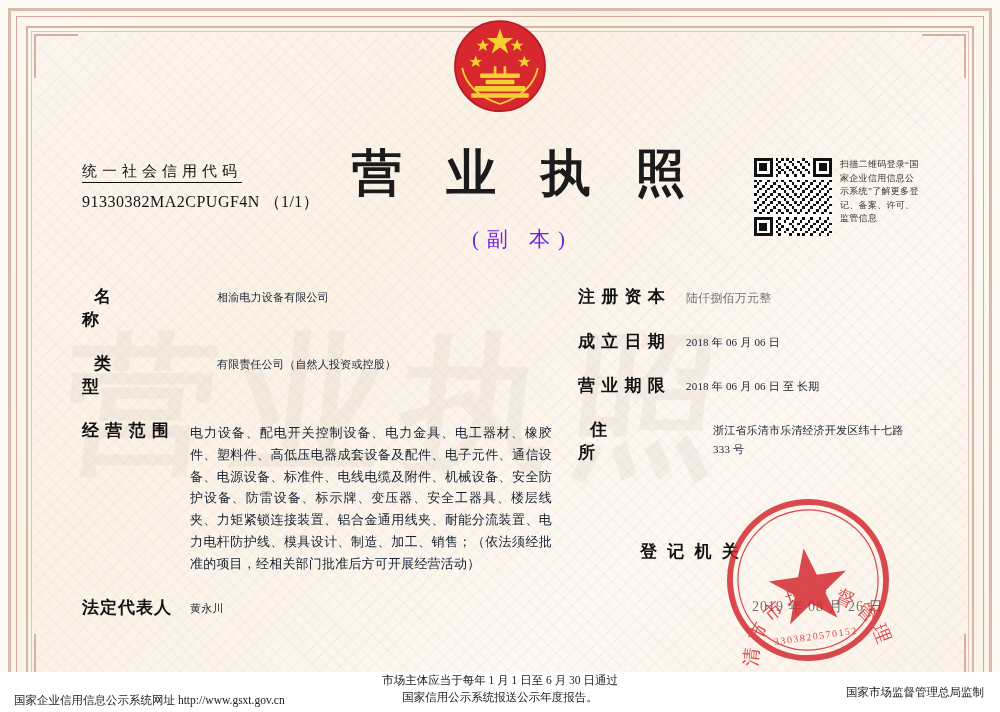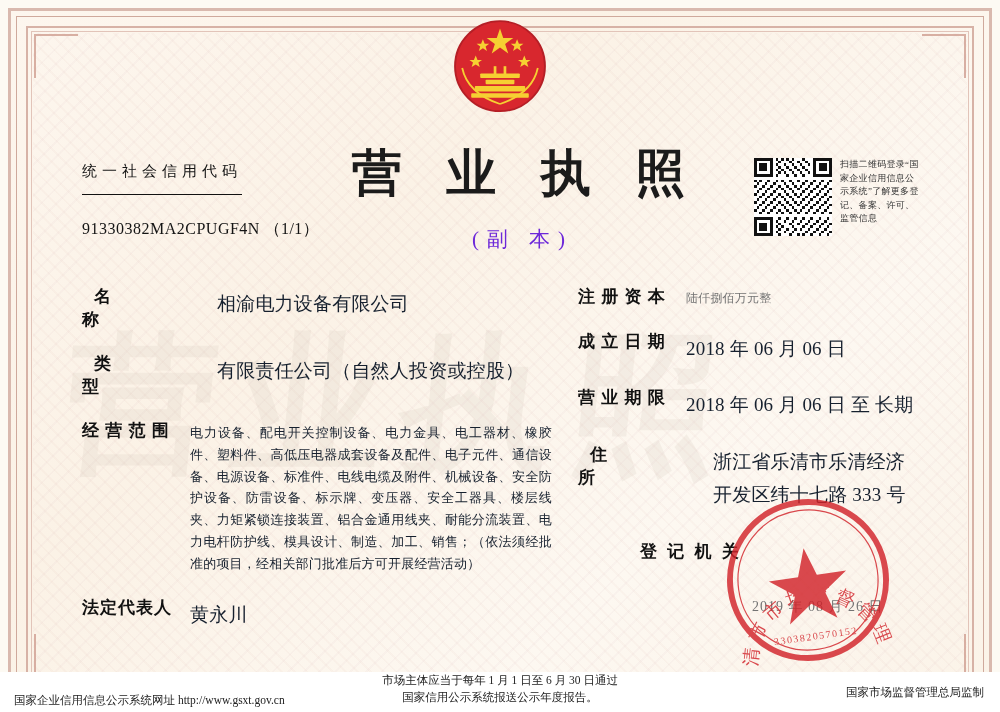--- a/index.html
+++ b/index.html
@@ -117,25 +117,25 @@
     position: absolute;
     left: 82px;
     top: 162px;
     color: #141414;
   }
   .code-label {
     font-family: "Liberation Serif", serif;
     font-size: 15px;
     letter-spacing: 5px;
     border-bottom: 1px solid #111;
-    padding-bottom: 13px;
+    padding-bottom: 1px;
     display: inline-block;
   }
   .code-value {
-    margin-top: 24px;
+    margin-top: 9px;
     font-family: "Liberation Serif", serif;
     font-size: 16px;
     letter-spacing: .5px;
   }
 
   
   .qr-wrap {
     position: absolute;
     right: 168px;
     top: 158px;
@@ -178,21 +178,21 @@
     font-size: 17px;
     font-weight: bold;
     color: #111;
     flex: 0 0 108px;
     letter-spacing: 1px;
   }
   .field-label.name-lbl { letter-spacing: 24px; text-indent: 12px; }
   .field-label.type-lbl { letter-spacing: 24px; text-indent: 12px; }
   .field-value {
     font-family: "Liberation Serif", serif;
-    font-size: 19px;
+    font-size: 11px;
     color: #16202e;
     line-height: 1.72;
     flex: 1;
     padding-top: 3px;
     letter-spacing: .2px;
   }
   .field-value.scope {
     font-size: 13px;
     line-height: 1.68;
     text-align: justify;

